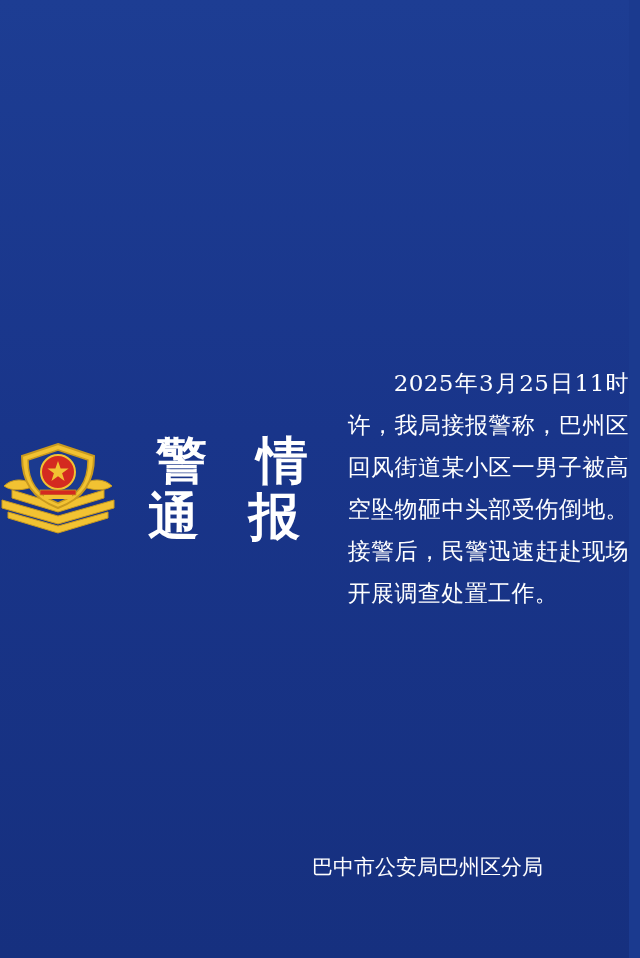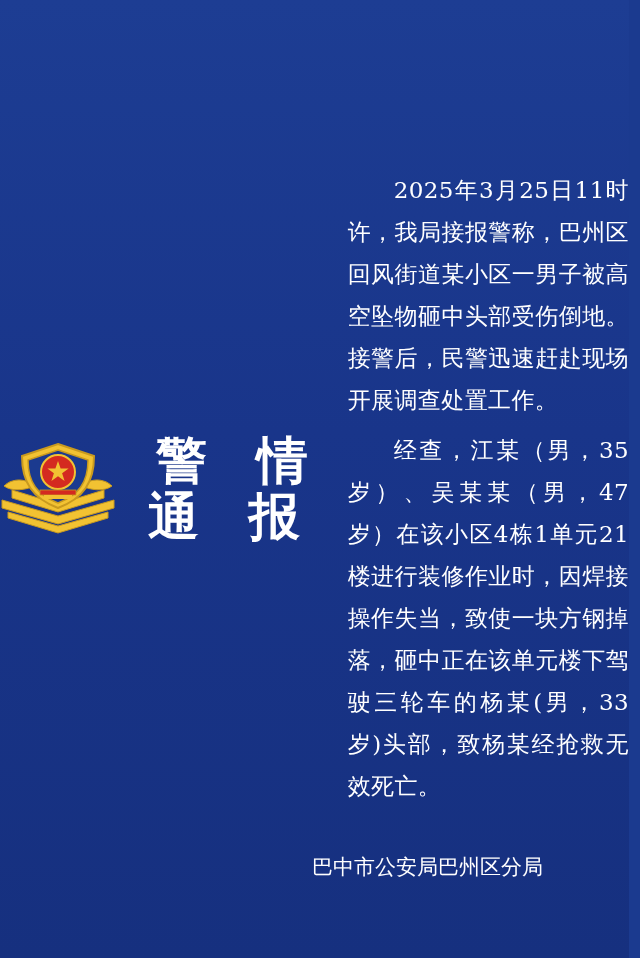--- a/index.html
+++ b/index.html
@@ -103,20 +103,19 @@
 
       <rect x="40" y="52" width="36" height="5" fill="#d42a20" stroke="#c99a1e" stroke-width="0.8"></rect>
       <rect x="44" y="57" width="28" height="4" fill="#f2c232"></rect>
     </svg>
   </div>
 
   <div class="title">警 情 通 报</div>
 
   <div class="body-text">
     <p>2025年3月25日11时许，我局接报警称，巴州区回风街道某小区一男子被高空坠物砸中头部受伤倒地。接警后，民警迅速赶赴现场开展调查处置工作。</p>
-    <p>经查，江某（男，35岁）、吴某某（男，47岁）在该小区4栋1单元21楼进行装修作业时，因焊接操作失当，致使一块方钢掉落，砸中正在该单元楼下驾驶三轮车的杨某(男，33岁)头部，致杨某经抢救无效死亡。</p>
   </div>
 
   <div class="signature">
     <div class="sig-line">巴中市公安局巴州区分局</div>
   </div>
 
 </div>
 
 </body></html>

